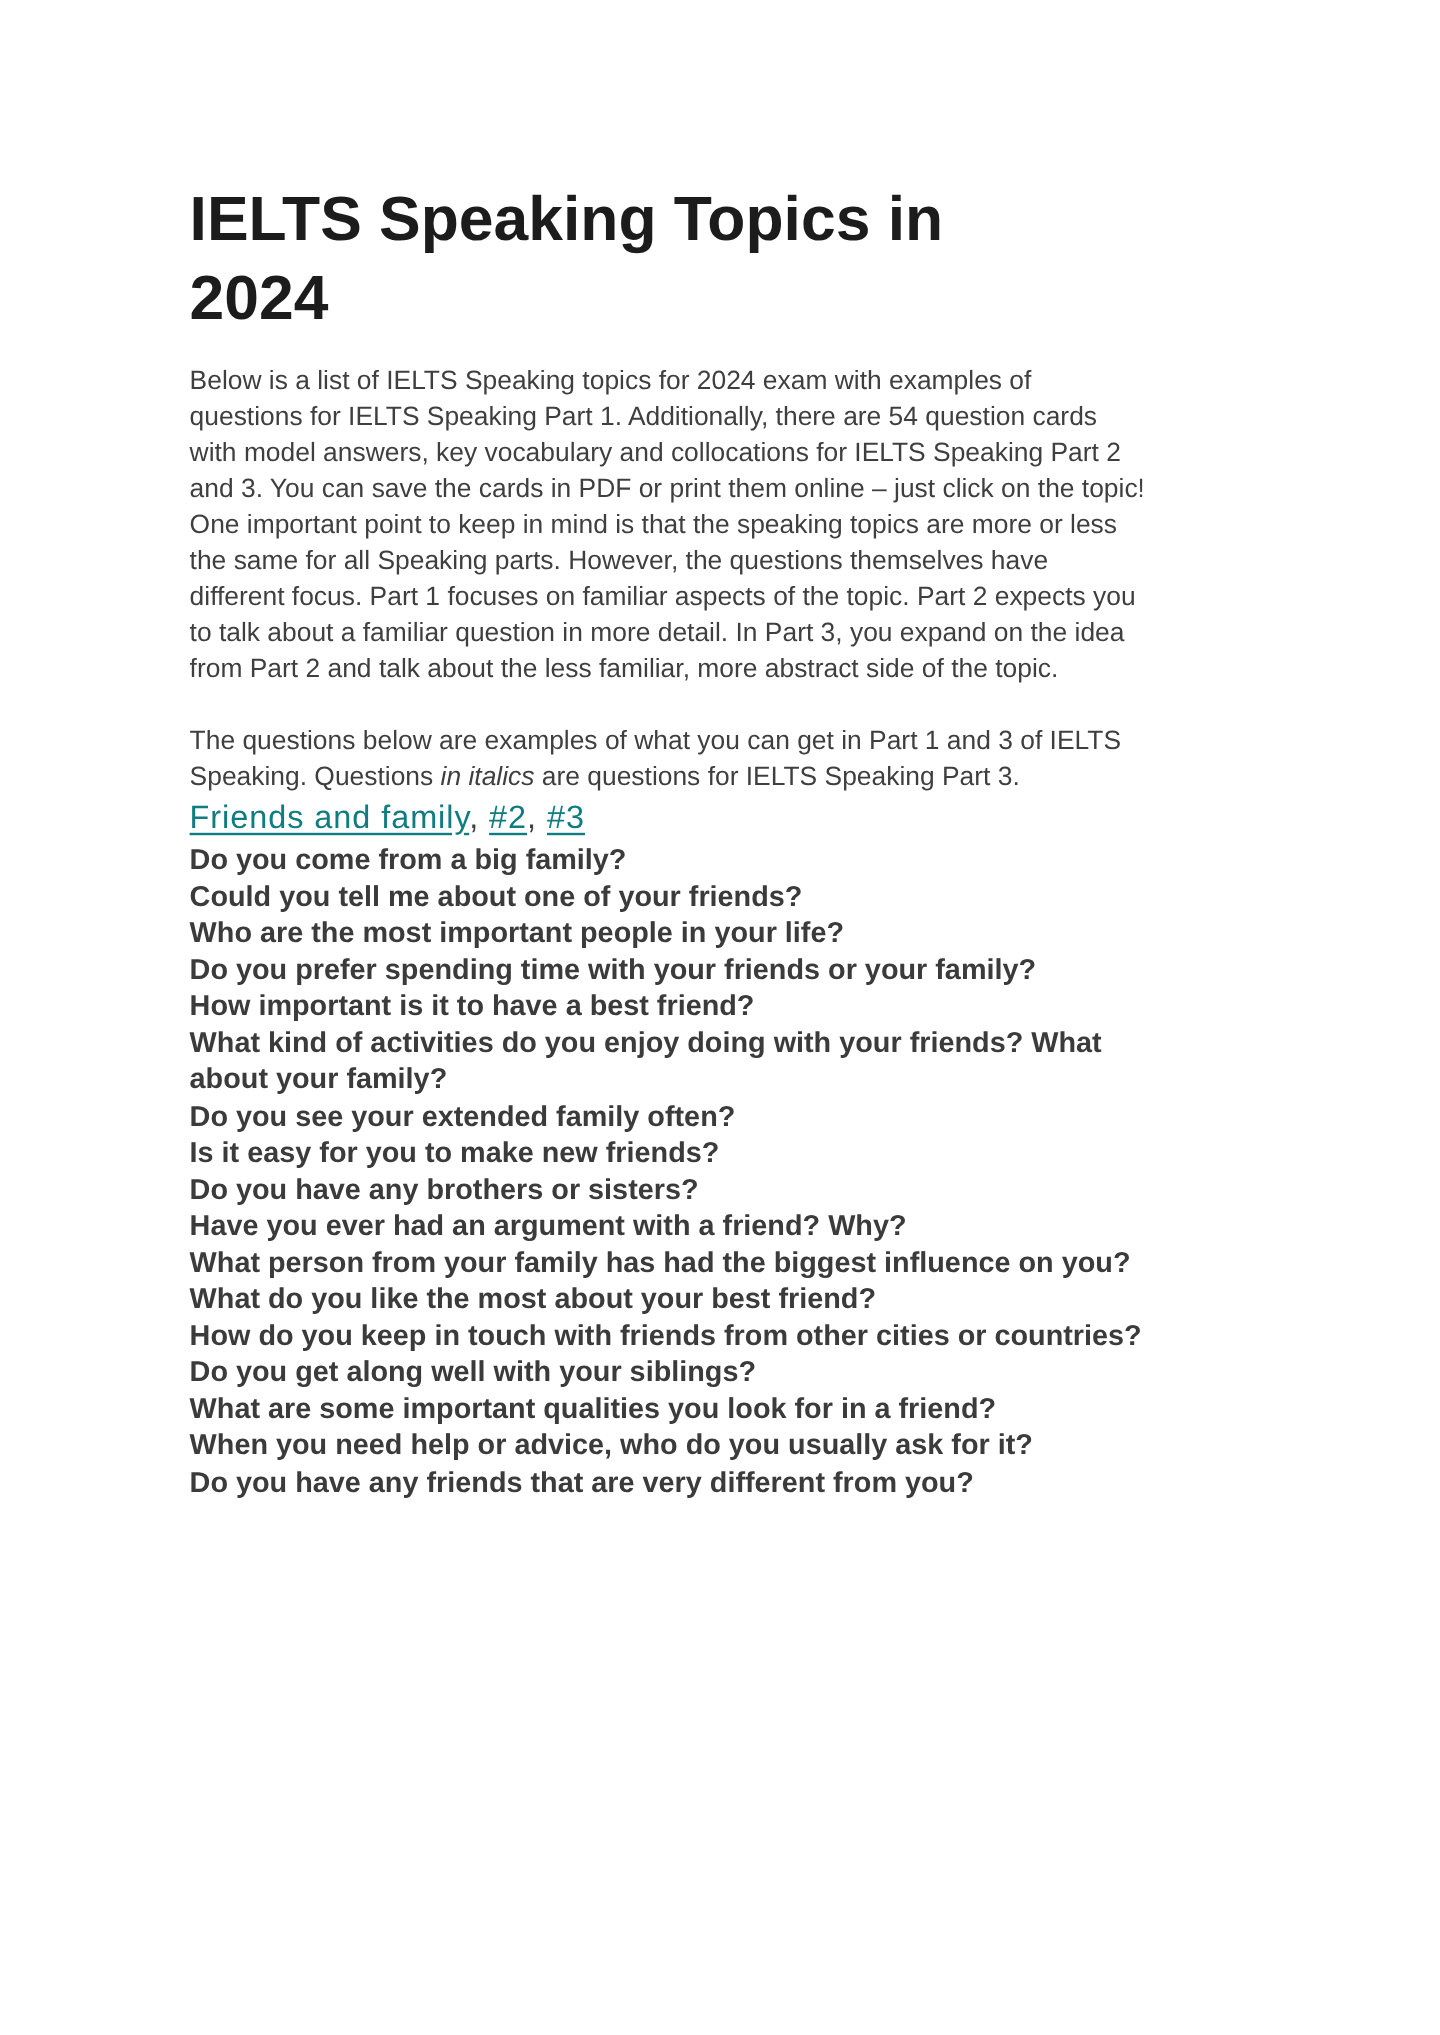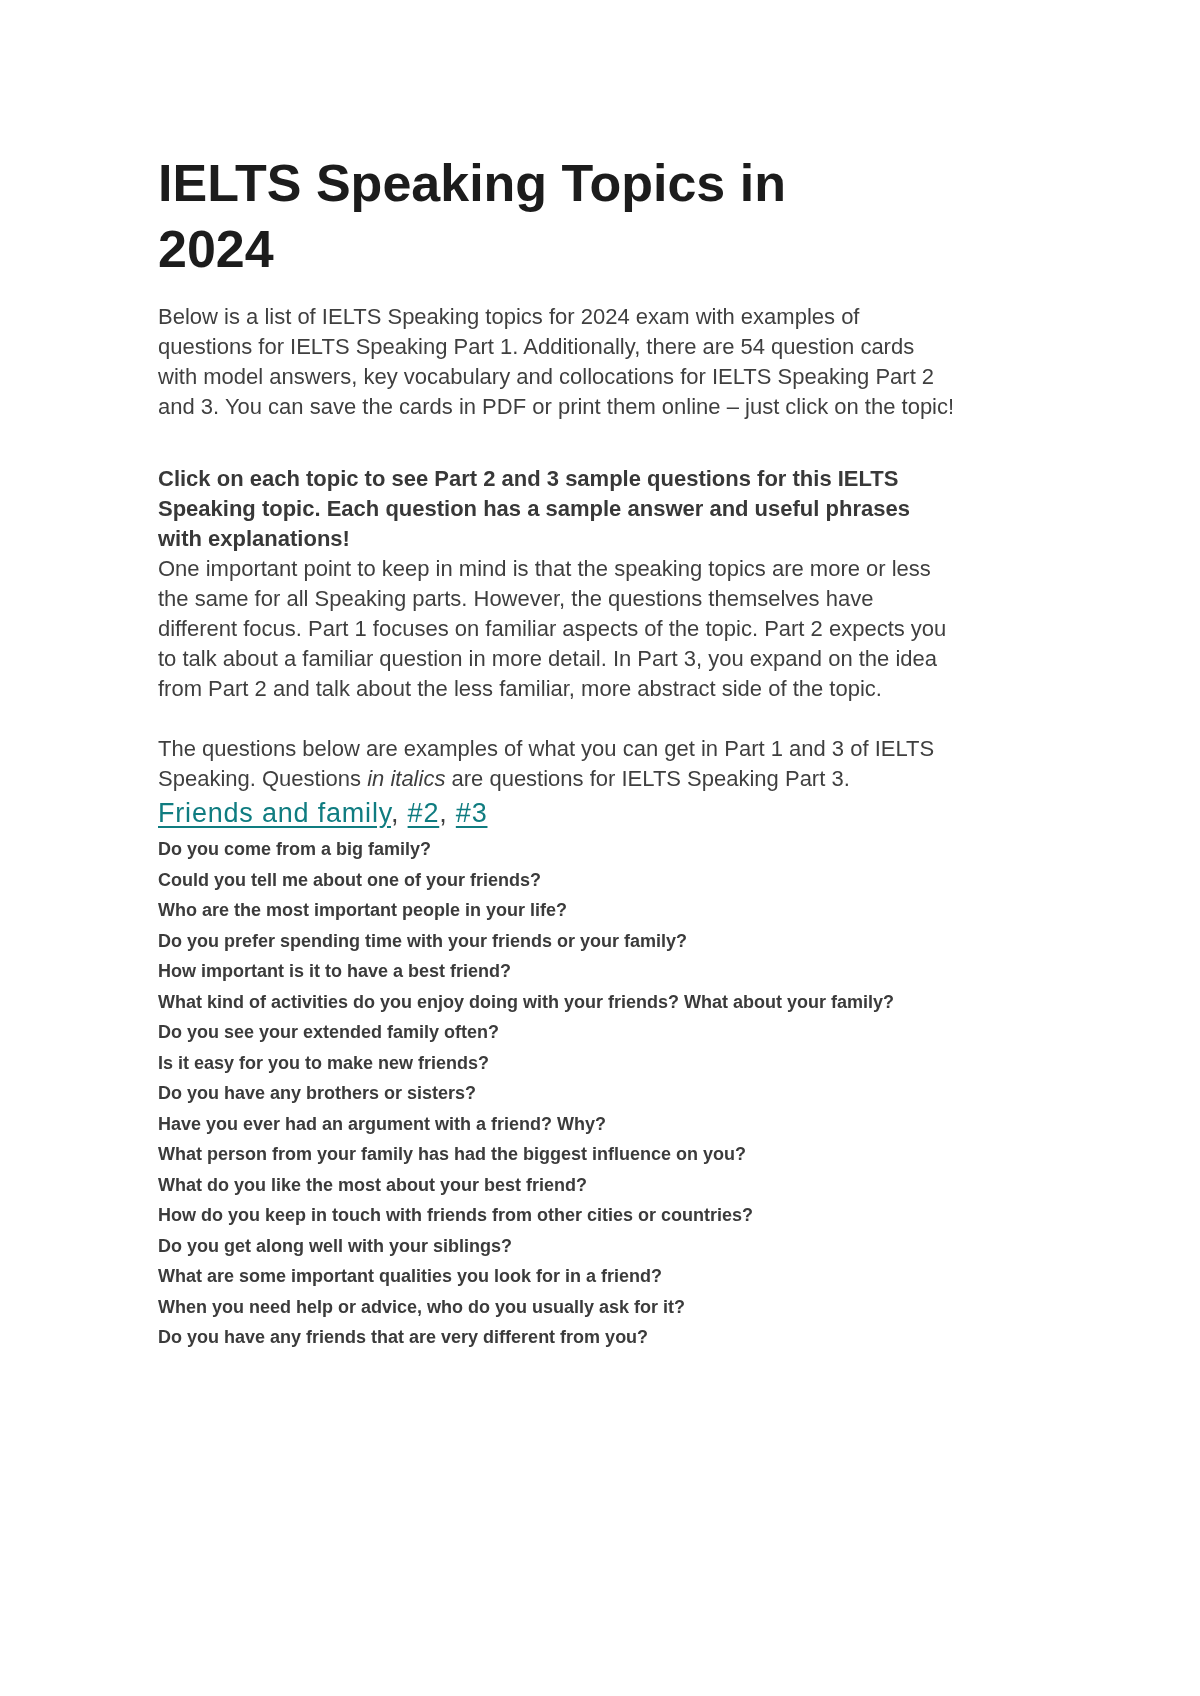--- a/index.html
+++ b/index.html
@@ -31,21 +31,21 @@
     max-width: 720px;
     letter-spacing: 0px;
   }
   .para {
     font-size: 22px;
     line-height: 30px;
     font-weight: 400;
     margin: 0;
     color: #3f3f3f;
   }
-  .para.intro { margin-bottom: 42px; }
+  .para.intro { }
   .para.strong {
     font-weight: 700;
     color: #383838;
     margin-bottom: 0;
   }
   .para.explanation { margin-bottom: 30px; }
   .italic { font-style: italic; }
   .topic-heading {
     font-size: 27px;
     line-height: 38px;
@@ -55,37 +55,36 @@
     color: #3f3f3f;
   }
   .topic-link {
     color: #0f7c80;
     text-decoration: underline;
     text-underline-offset: 4px;
     cursor: pointer;
   }
   .question-list { margin: 2px 0 0 0; }
   .question-line {
-    font-size: 18px;
+    font-size: 24px;
     line-height: 30.5px;
     font-weight: 700;
     color: #3b3b3b;
   }
 </style>
 </head>
 <body>
 
 <div class="page">
   <div class="content">
 
     <h1 class="doc-title">IELTS Speaking Topics in 2024</h1>
 
     <p class="para intro">Below is a list of IELTS Speaking topics for 2024 exam with examples of questions for IELTS Speaking Part 1. Additionally, there are 54 question cards with model answers, key vocabulary and collocations for IELTS Speaking Part 2 and 3. You can save the cards in PDF or print them online – just click on the topic!</p>
 
-    <p class="para strong">Click on each topic to see Part 2 and 3 sample questions for this IELTS Speaking topic. Each question has a sample answer and useful phrases with explanations!</p>
 
     <p class="para explanation">One important point to keep in mind is that the speaking topics are more or less the same for all Speaking parts. However, the questions themselves have different focus. Part 1 focuses on familiar aspects of the topic. Part 2 expects you to talk about a familiar question in more detail. In Part 3, you expand on the idea from Part 2 and talk about the less familiar, more abstract side of the topic.</p>
 
     <p class="para note"><span>The questions below are examples of what you can get in Part 1 and 3 of IELTS Speaking. Questions </span><span class="italic">in italics</span><span> are questions for IELTS Speaking Part 3.</span></p>
 
     <p class="topic-heading"><a class="topic-link">Friends and family</a><span>, </span><a class="topic-link">#2</a><span>, </span><a class="topic-link">#3</a></p>
 
     <div class="question-list">
         <div class="question-line">Do you come from a big family?</div>
         <div class="question-line">Could you tell me about one of your friends?</div>

